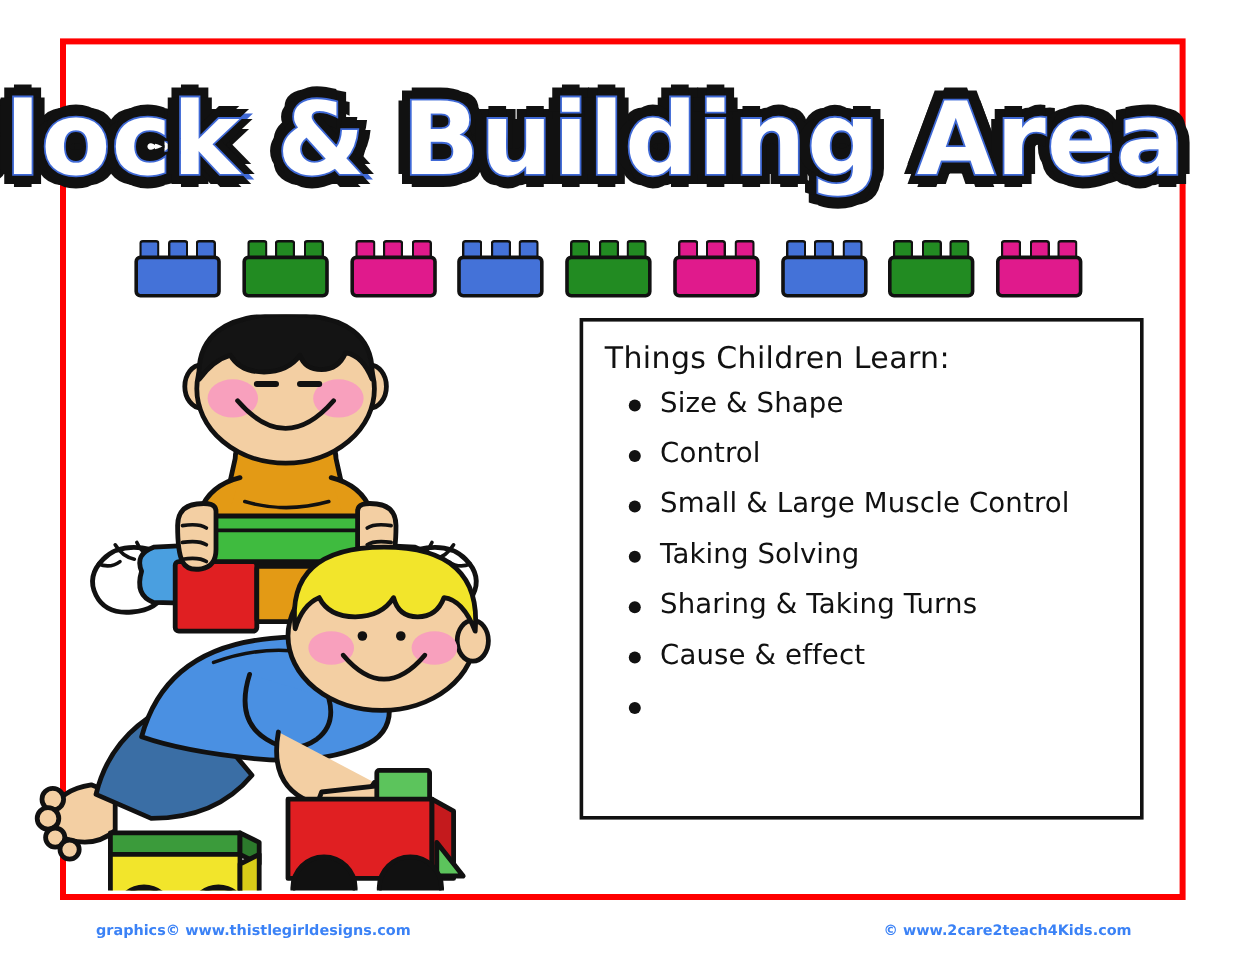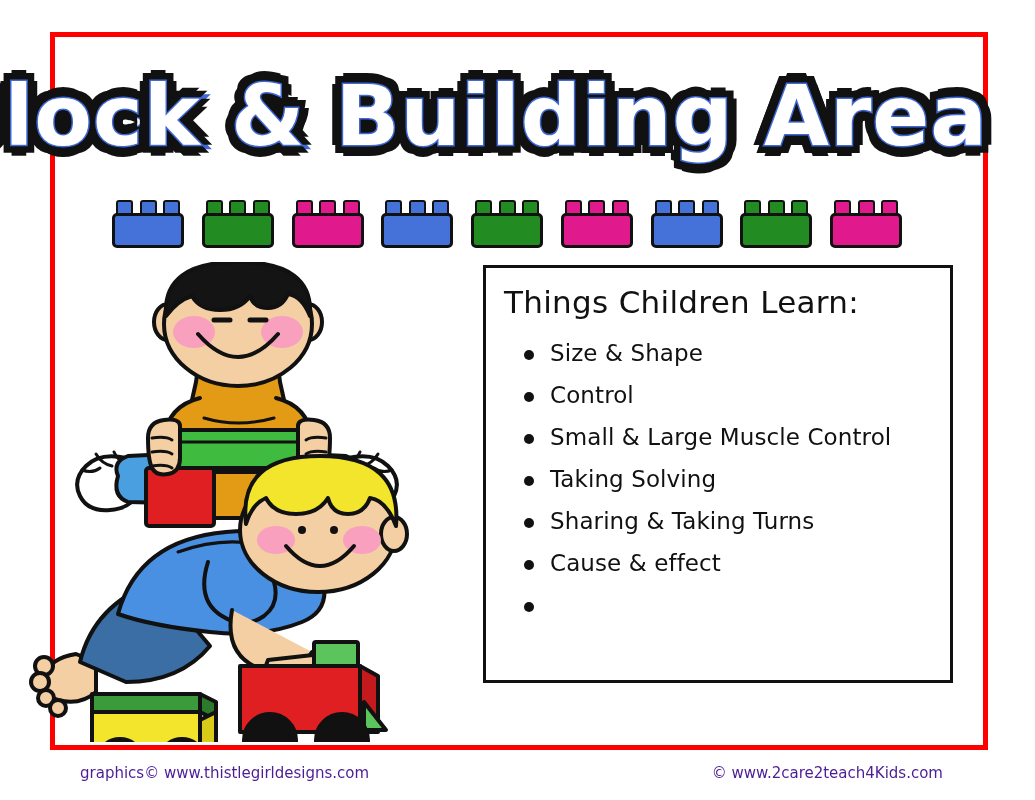--- a/index.html
+++ b/index.html
@@ -115,24 +115,24 @@
     top: 265px;
     width: 470px;
     height: 418px;
     border: 3px solid #111111;
     box-sizing: border-box;
     background: #ffffff;
     padding: 16px 0 0 18px;
   }
   #learn-title {
     font-family: "DejaVu Sans", sans-serif;
-    font-size: 31px;
+    font-size: 25px;
     color: #111111;
     letter-spacing: .3px;
-    margin: 0 0 22px 0;
+    margin: 0 0 12px 0;
   }
   #learn-list { list-style: none; margin: 0; padding: 0 0 0 20px; }
   #learn-list li {
     position: relative;
     font-family: "DejaVu Sans", sans-serif;
     font-size: 23px;
     color: #111111;
     line-height: 1;
     padding: 0 0 0 26px;
     margin: 0 0 19px 0;
@@ -145,23 +145,24 @@
     width: 10px; height: 10px;
     border-radius: 50%;
     background: #111111;
   }
 
   
   .credit {
     position: absolute;
     bottom: 18px;
     font-family: "DejaVu Sans", sans-serif;
-    font-size: 15px;
-    color: #4c1d95;
+    font-size: 12px;
+    color: #3b82f6;
     white-space: nowrap;
+    font-weight: bold;
   }
   #credit-left  { left: 80px; }
   #credit-right { right: 92px; }
 
   
   #kids-art { position: absolute; left: 18px; top: 262px; width: 470px; height: 480px; }
 </style>
 </head>
 <body>
 

